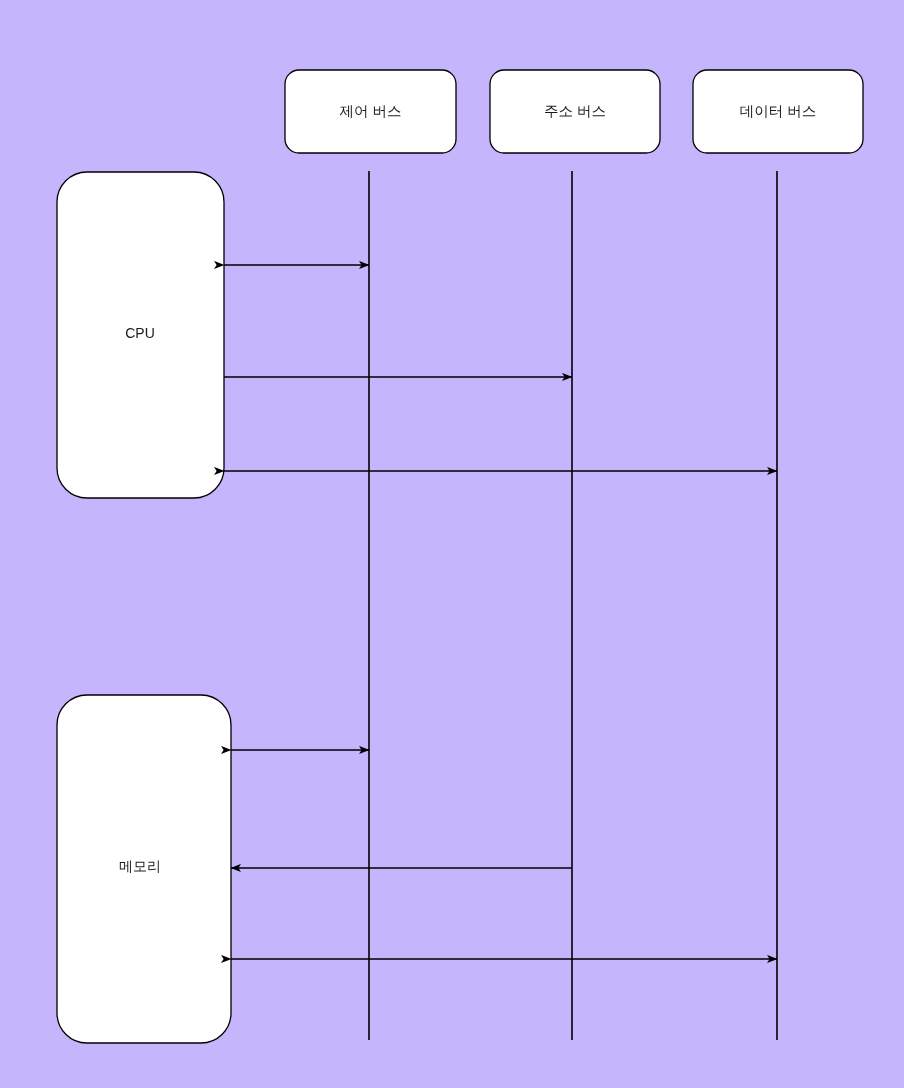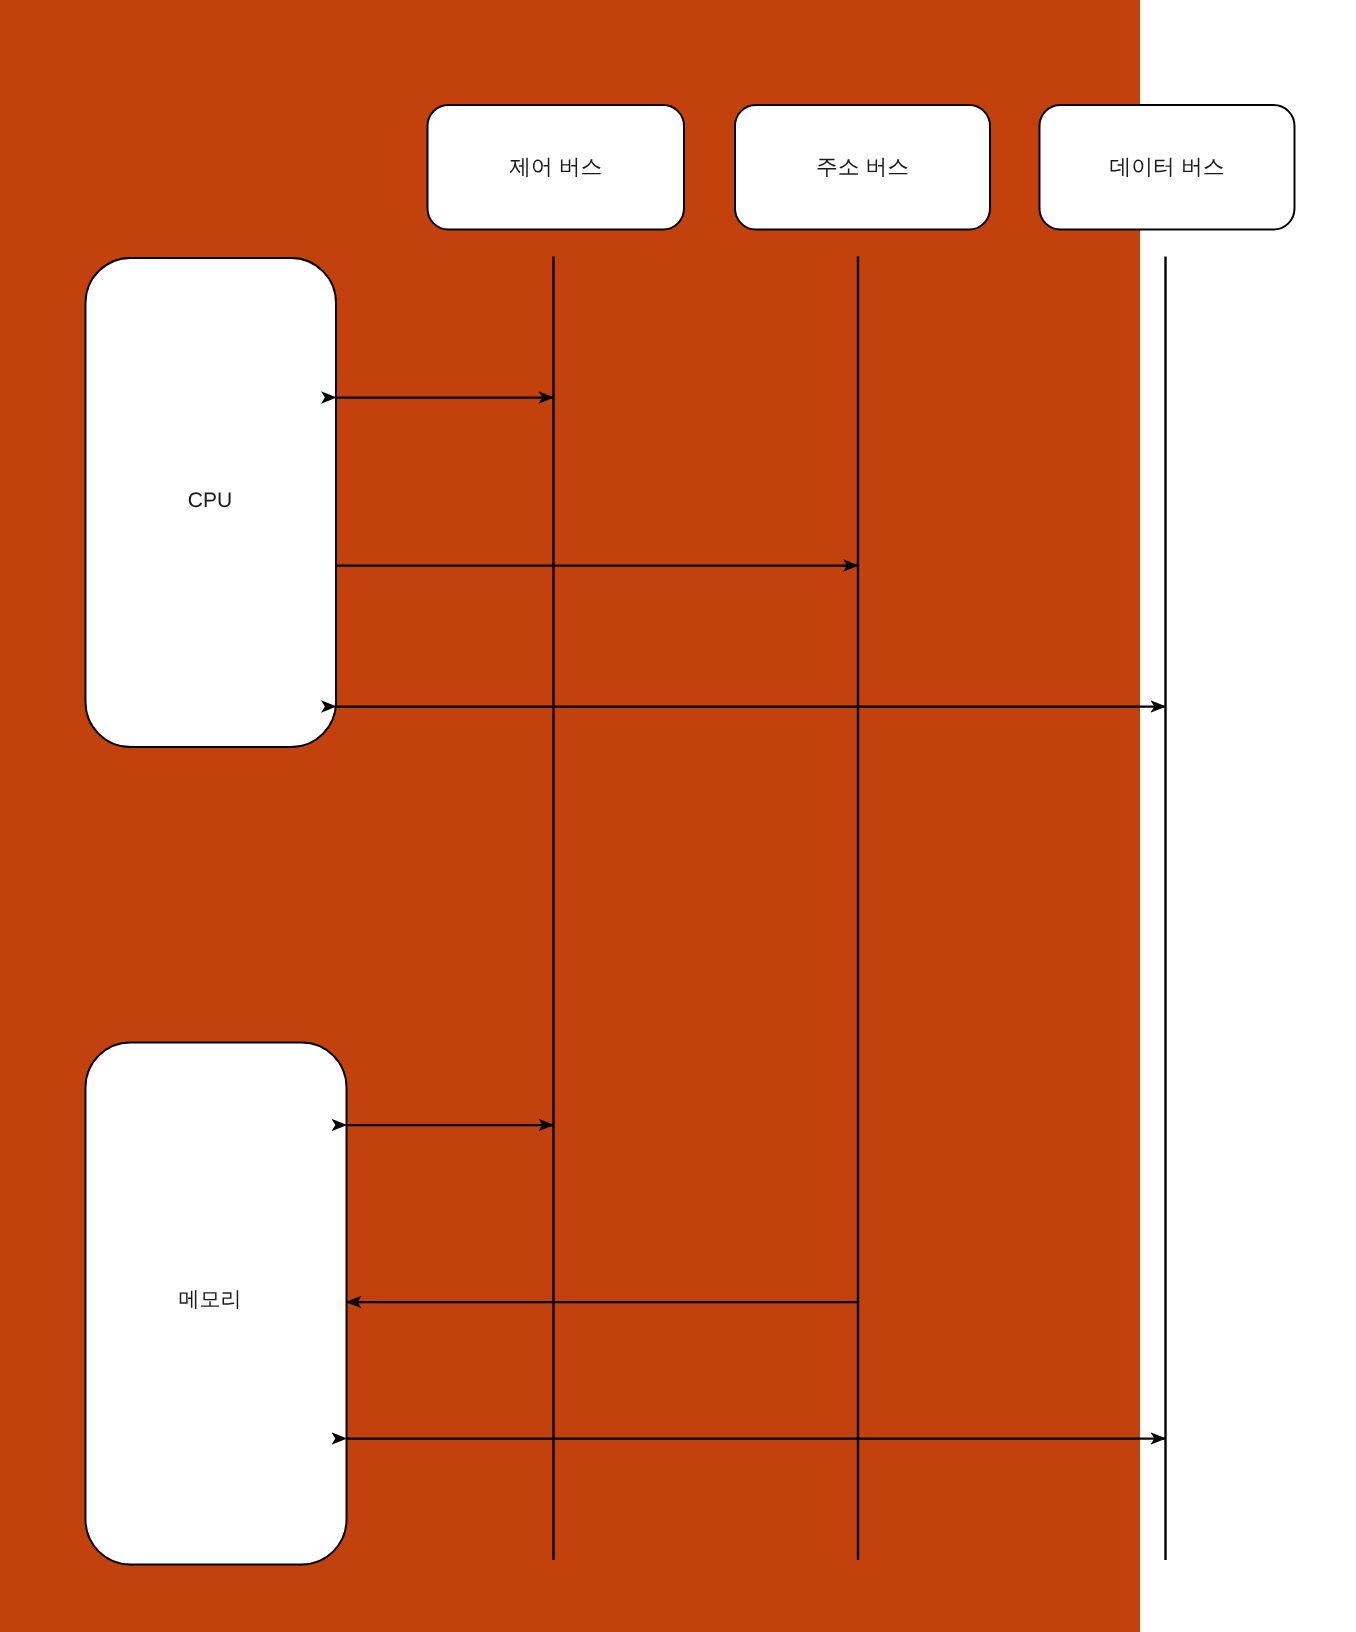--- a/index.html
+++ b/index.html
@@ -8,23 +8,23 @@
     background: #ffffff;
   }
   body {
     width: 904px;
     height: 1088px;
     font-family: "Liberation Sans", "DejaVu Sans", sans-serif;
     overflow: hidden;
   }
   #diagram-root {
     position: relative;
-    width: 760px;
+    width: 904px;
     height: 1088px;
-    background: #c2410c;
+    background: #c4b5fd;
   }
   #diagram-svg {
     position: absolute;
     top: 0;
     left: 0;
     width: 904px;
     height: 1088px;
   }
   .node-box {
     fill: #ffffff;

